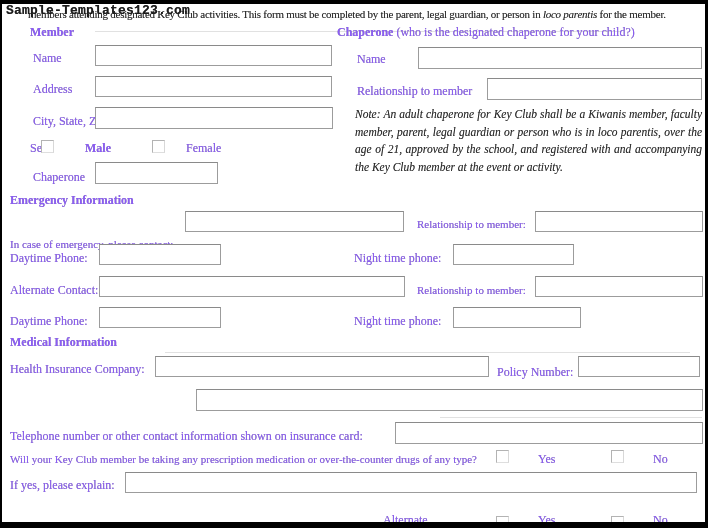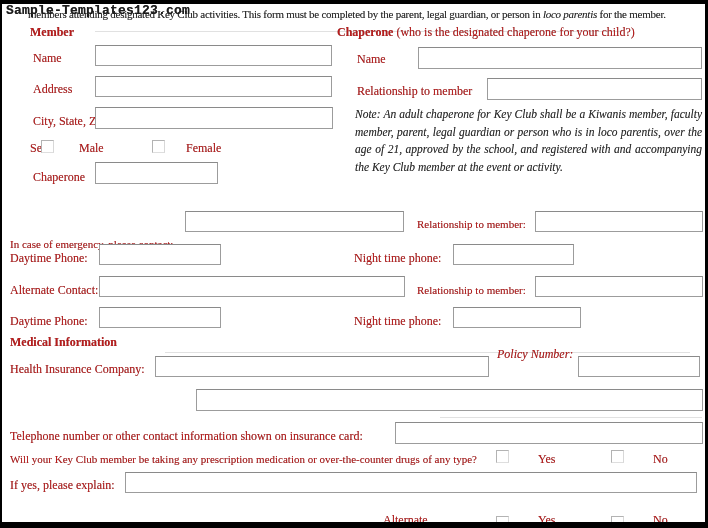--- a/index.html
+++ b/index.html
@@ -4,21 +4,21 @@
 <style>
   html,body{margin:0;padding:0;background:#ffffff;}
   .page{
     position:relative; width:708px; height:528px; background:#fff;
     overflow:hidden; font-family:"Liberation Serif", serif; color:#262626;
   }
   .page *{box-sizing:border-box;}
   .bar{position:absolute;background:#000;z-index:6;}
   .lbl{
     position:absolute; font-size:12px; line-height:13px; white-space:nowrap;
-    color:#b91c1c; text-shadow:0 0 0.6px rgba(60,60,60,0.55); z-index:2;
+    color:#8b5cf6; text-shadow:0 0 0.6px rgba(60,60,60,0.55); z-index:2;
   }
   .bold{font-weight:bold;}
   .it{font-style:italic;}
   .small{font-size:11px;}
   .intro{
     position:absolute; left:28px; top:8px; width:657px; font-size:11px;
     letter-spacing:-0.25px; white-space:nowrap; overflow:hidden; z-index:1;
     color:#2a2a2a; text-shadow:0 0 0.6px rgba(60,60,60,0.55);
   }
   .watermark{
@@ -66,37 +66,38 @@
   <input class="box" style="left: 95px; top: 45px; width: 237px; height: 21px;" value="">
 
   <div class="lbl" style="left:33px;top:83px;">Address</div>
   <input class="box" style="left: 95px; top: 76px; width: 237px; height: 21px;" value="">
 
   <div class="lbl" style="left:33px;top:115px;">City, State, Zip</div>
   <input class="box" style="left: 95px; top: 107px; width: 238px; height: 22px;" value="">
 
   <div class="lbl" style="left:30px;top:142px;">Sex</div>
   <div class="cb" style="left:41px;top:140px;"></div>
-  <div class="lbl" style="left:79px;top:142px;">Male</div>
+  <div class="lbl" style="left:85px;top:142px;font-weight:bold;">Male</div>
   <div class="cb" style="left:152px;top:140px;"></div>
   <div class="lbl" style="left:186px;top:142px;">Female</div>
 
   <div class="lbl" style="left:33px;top:171px;">Chaperone</div>
   <input class="box" style="left: 95px; top: 162px; width: 123px; height: 22px;" value="">
 
   <div class="lbl" style="left:337px;top:26px;"><span class="bold">Chaperone</span><span> (who is the designated chaperone for your child?)</span></div>
 
   <div class="lbl" style="left:357px;top:53px;">Name</div>
   <input class="box" style="left: 418px; top: 47px; width: 284px; height: 22px;" value="">
 
   <div class="lbl" style="left:357px;top:85px;">Relationship to member</div>
   <input class="box" style="left: 487px; top: 78px; width: 215px; height: 22px;" value="">
 
   <div class="note">Note: An adult chaperone for Key Club shall be a Kiwanis member, faculty member, parent, legal guardian or person who is in loco parentis, over the age of 21, approved by the school, and registered with and accompanying the Key Club member at the event or activity.</div>
 
+  <div class="lbl bold" style="left:10px;top:194px;">Emergency Information</div>
 
   <div class="lbl small" style="left:10px;top:218px;margin-top:20px;">In case of emergency, please contact:</div>
   <input class="box" style="left: 185px; top: 211px; width: 219px; height: 21px;" value="">
   <div class="lbl small" style="left:417px;top:218px;">Relationship to member:</div>
   <input class="box" style="left: 535px; top: 211px; width: 168px; height: 21px;" value="">
 
   <div class="lbl" style="left:10px;top:252px;">Daytime Phone:</div>
   <input class="box" style="left: 99px; top: 244px; width: 122px; height: 21px;" value="">
   <div class="lbl" style="left:354px;top:252px;">Night time phone:</div>
   <input class="box" style="left: 453px; top: 244px; width: 121px; height: 21px;" value="">
@@ -108,21 +109,21 @@
 
   <div class="lbl" style="left:10px;top:315px;">Daytime Phone:</div>
   <input class="box" style="left: 99px; top: 307px; width: 122px; height: 21px;" value="">
   <div class="lbl" style="left:354px;top:315px;">Night time phone:</div>
   <input class="box" style="left: 453px; top: 307px; width: 128px; height: 21px;" value="">
 
   <div class="lbl bold" style="left:10px;top:336px;">Medical Information</div>
 
   <div class="lbl" style="left:10px;top:363px;">Health Insurance Company:</div>
   <input class="box" style="left: 155px; top: 356px; width: 334px; height: 21px;" value="">
-  <div class="lbl" style="left:497px;top:348px;font-style:italic;">Policy Number:</div>
+  <div class="lbl" style="left:497px;top:366px;">Policy Number:</div>
   <input class="box" style="left: 578px; top: 356px; width: 122px; height: 21px;" value="">
 
   <input class="box" style="left: 196px; top: 389px; width: 507px; height: 22px;" value="">
 
   <div class="lbl" style="left:10px;top:430px;">Telephone number or other contact information shown on insurance card:</div>
   <input class="box" style="left: 395px; top: 422px; width: 308px; height: 22px;" value="">
 
   <div class="lbl small" style="left:10px;top:453px;">Will your Key Club member be taking any prescription medication or over-the-counter drugs of any type?</div>
   <div class="cb" style="left:496px;top:450px;"></div>
   <div class="lbl" style="left:538px;top:453px;">Yes</div>

